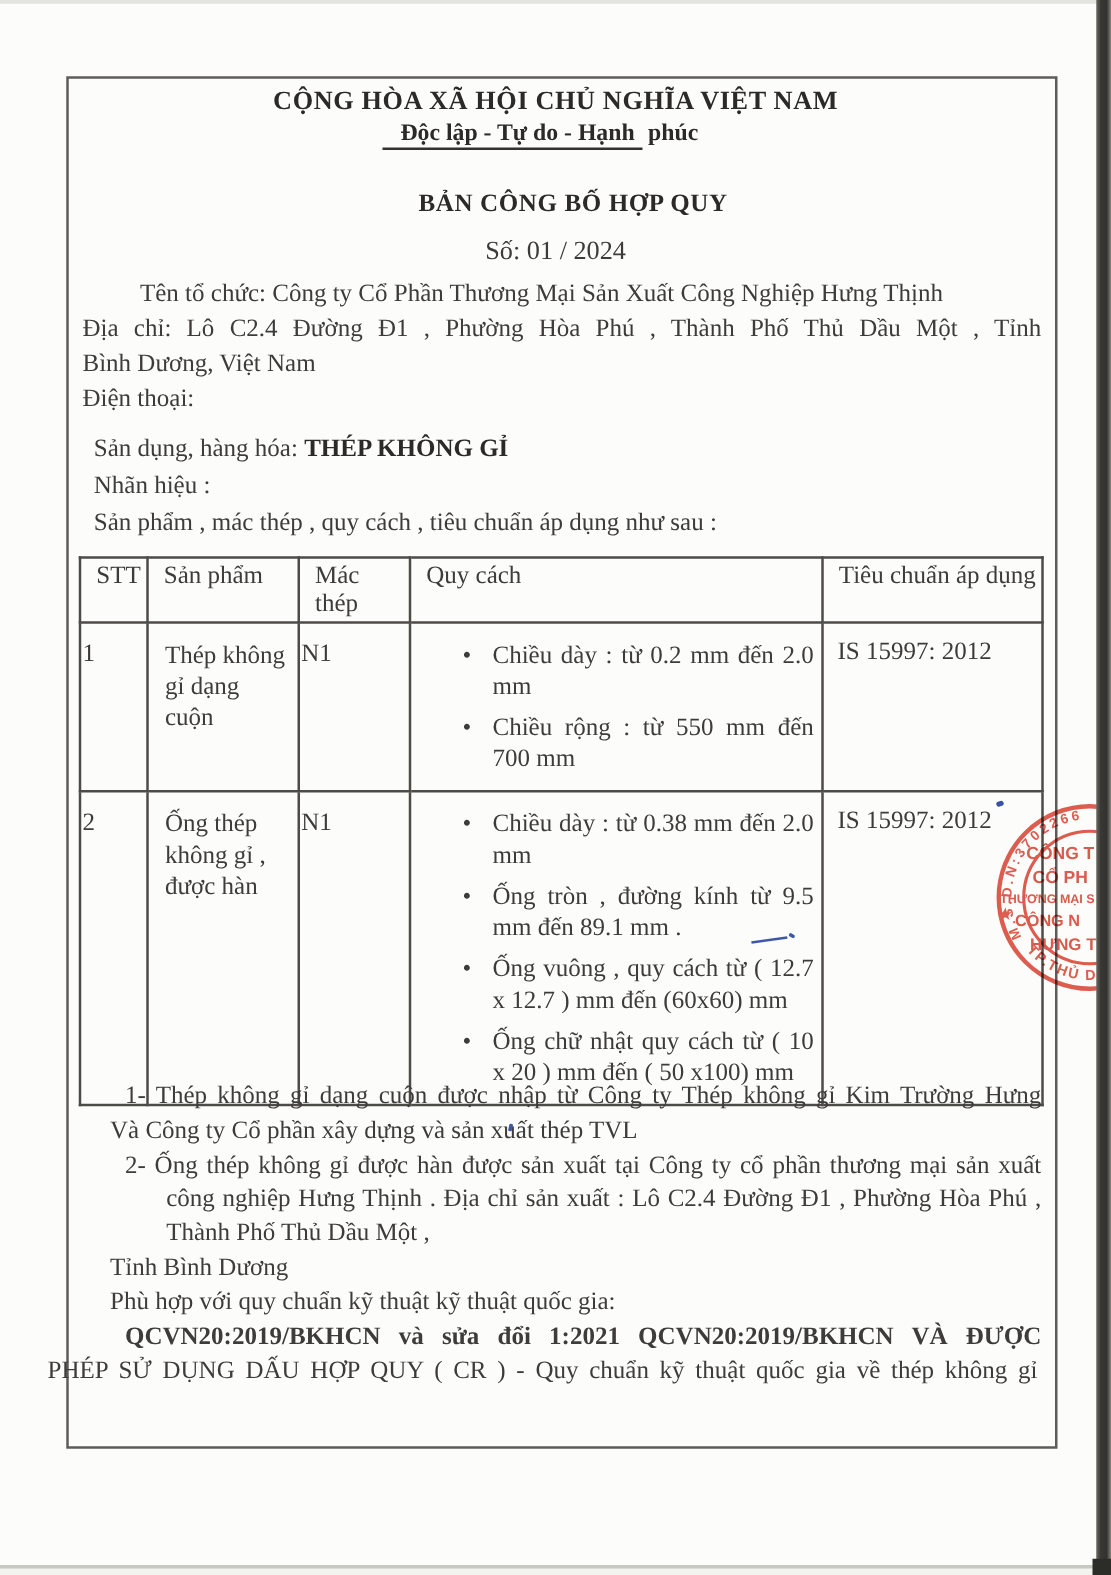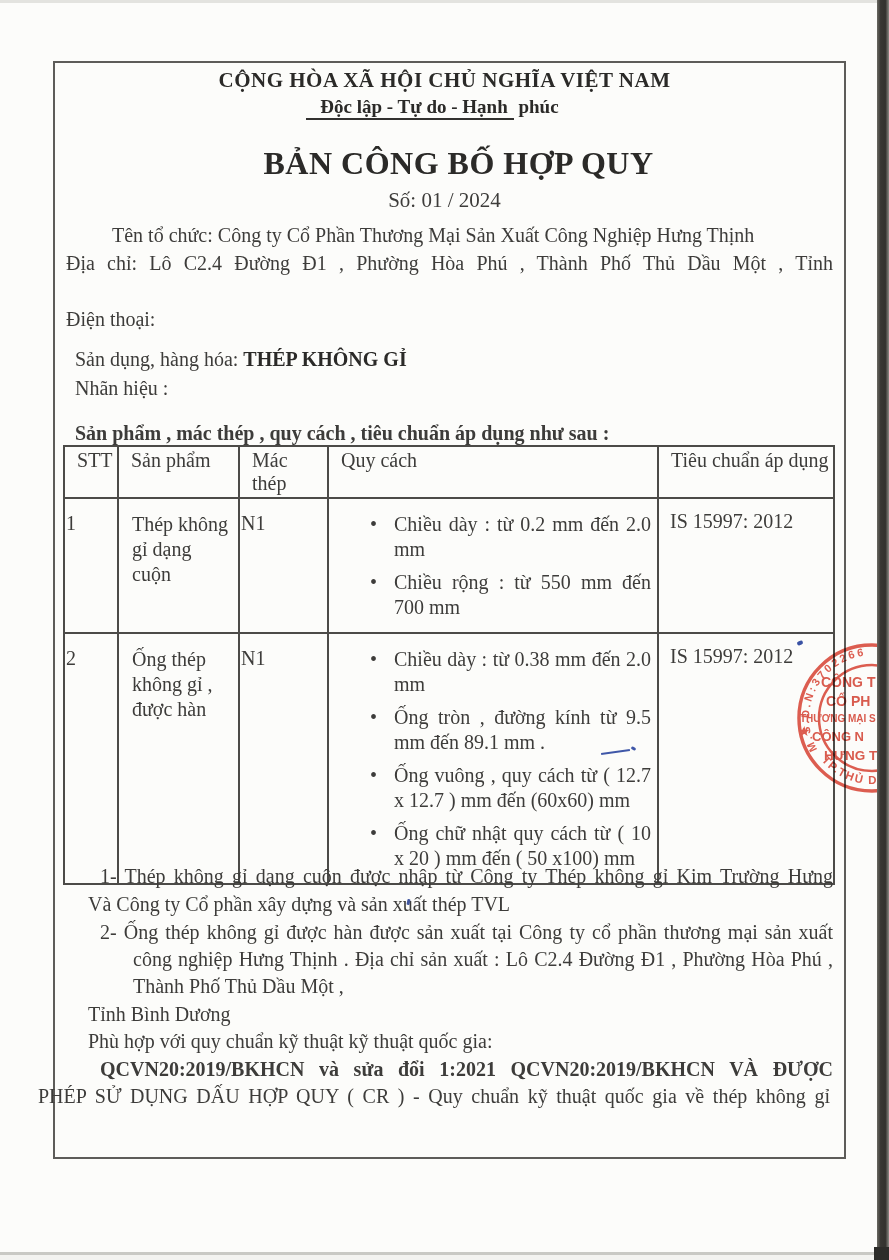--- a/index.html
+++ b/index.html
@@ -49,32 +49,33 @@
 
 <div class="page">
 
   <div class="top-edge"></div>
   <div class="frame"></div>
 
   <div class="line center bold" style="top:66px;font-size:21px;letter-spacing:.5px;">CỘNG HÒA XÃ HỘI CHỦ NGHĨA VIỆT NAM</div>
 
   <div class="line center bold" style="top:93px;font-size:19px;"><span style="position:relative;left:-12px;"><span class="motto-u">Độc lập - Tự do - Hạnh</span><span> phúc</span></span></div>
 
-  <div class="line center bold" style="top:149px;font-size:32px;letter-spacing:.5px;padding-left:28px;width:861px;">BẢN CÔNG BỐ HỢP QUY</div>
+  <div class="line center bold" style="top:149px;font-size:20px;letter-spacing:.5px;padding-left:28px;width:861px;">BẢN CÔNG BỐ HỢP QUY</div>
 
   <div class="line center" style="top:186px;font-size:21px;">Số: 01 / 2024</div>
 
   <div class="line" style="left:66px;top:221px;margin-left:46px;">Tên tổ chức: Công ty Cổ Phần Thương Mại Sản Xuất Công Nghiệp Hưng Thịnh</div>
   <div class="line just" style="left:66px;top:249px;width:767px;">Địa chỉ: Lô C2.4 Đường Đ1 , Phường Hòa Phú , Thành Phố Thủ Dầu Một , Tỉnh</div>
+  <div class="line" style="left:66px;top:277px;">Bình Dương, Việt Nam</div>
   <div class="line" style="left:66px;top:305px;">Điện thoại:</div>
 
   <div class="line" style="left:75px;top:345px;"><span>Sản dụng, hàng hóa: </span><span class="bold">THÉP KHÔNG GỈ</span></div>
 
   <div class="line" style="left:75px;top:374px;">Nhãn hiệu :</div>
-  <div class="line" style="left:75px;top:419px;font-weight:bold;">Sản phẩm , mác thép , quy cách , tiêu chuẩn áp dụng như sau :</div>
+  <div class="line" style="left:75px;top:404px;">Sản phẩm , mác thép , quy cách , tiêu chuẩn áp dụng như sau :</div>
 
   <table class="spec">
     <colgroup>
       <col style="width:54px">
         <col style="width:121px">
         <col style="width:89px">
       <col style="width:330px">
         <col style="width:176px">
     </colgroup>
     <tbody>

